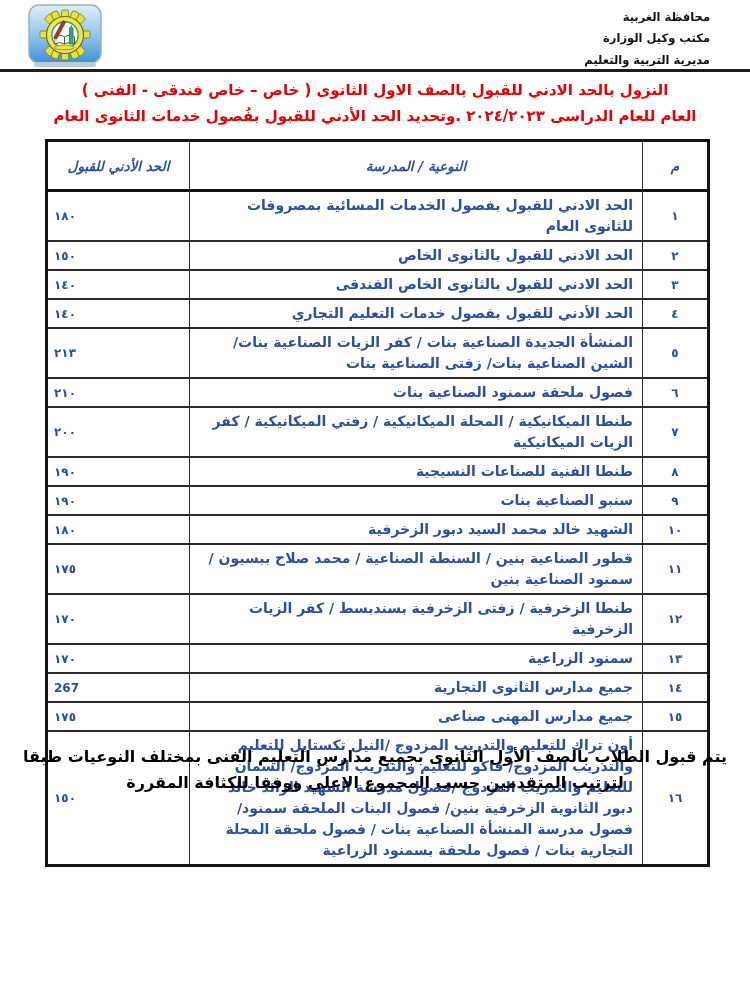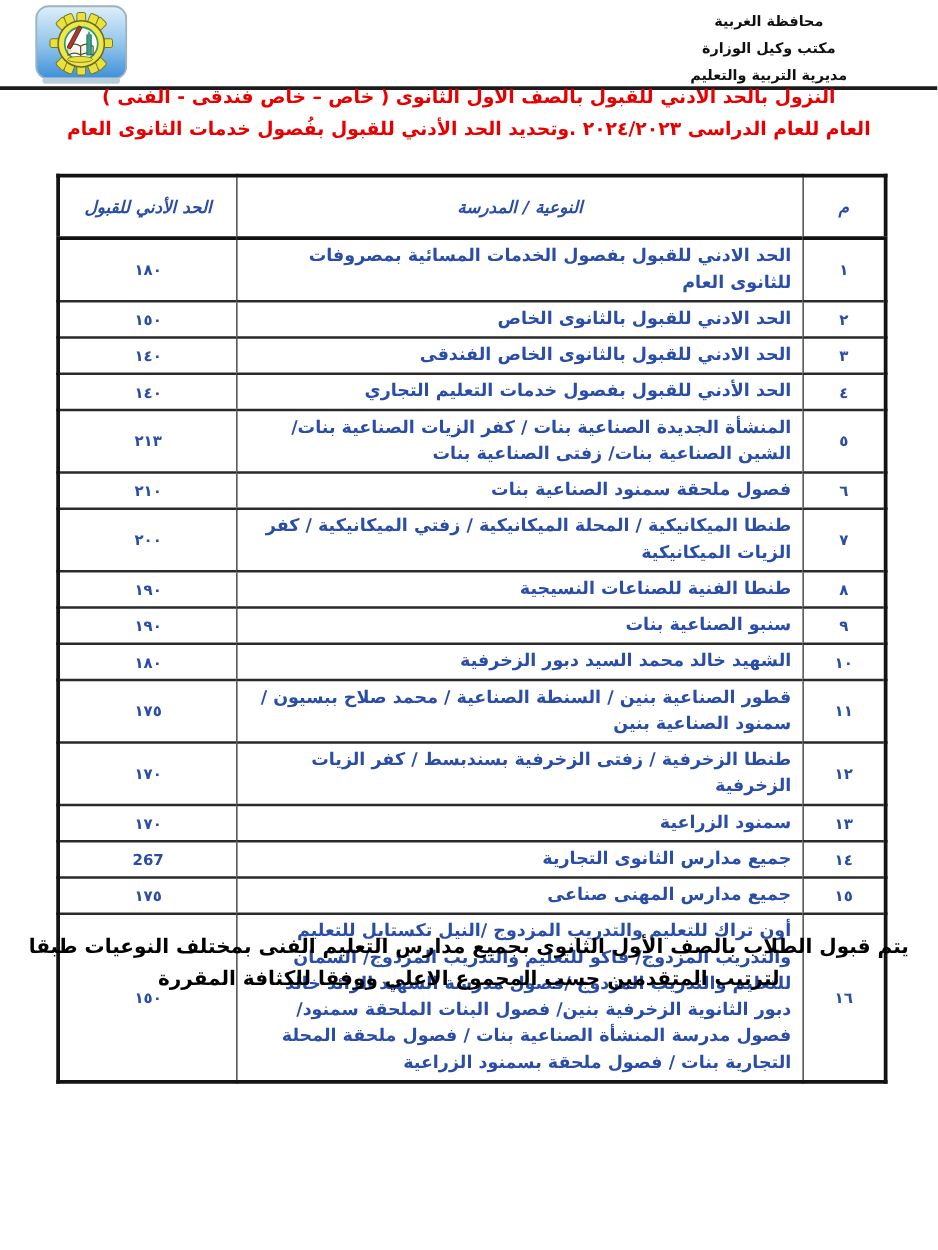--- a/index.html
+++ b/index.html
@@ -7,31 +7,31 @@
   body { font-family:"DejaVu Sans", sans-serif; position:relative; overflow:hidden; }
 
   .page { position:absolute; inset:0; background:#ffffff; }
 
   
   .logo {
     position:absolute; left:28px; top:4px; width:74px; height:64px;
   }
   .letterhead {
     position:absolute; top:7px; right:40px; width:190px;
-    text-align:center; color:#111; font-weight:bold; font-size:11.5px;
+    color:#111; font-weight:bold; font-size:11.5px;
     line-height:1.85; direction:rtl;
   }
   .rule {
     position:absolute; top:69px; left:0; width:750px; height:3px;
     background:#1c1c1c;
   }
 
   
   .title-block {
-    position:absolute; top:64px; left:0; width:750px;
+    position:absolute; top:77px; left:0; width:750px;
     text-align:center; direction:rtl;
     font-weight:bold; font-size:15px; line-height:1.75;
   }
   .title-line { color:var(--red); }
 
   
   .min-table {
     position:absolute; left:45px; top:139px; width:665px;
     border-collapse:collapse; direction:rtl;
     border:3px solid #141414;
@@ -49,21 +49,21 @@
     font-style:italic;
   }
   .col-no    { width:66px; }
   .col-min   { width:143px; }
   .min-table tbody tr { height:29px; }
   td.cell-no  { text-align:center; font-size:12px; padding:2px 4px; }
   td.cell-school {
     text-align:right; font-size:14px; padding:3px 9px;
     line-height:1.5;
   }
-  td.cell-min { text-align:center; font-size:12px; padding:2px 6px; }
+  td.cell-min { text-align:left; font-size:12px; padding:2px 6px; }
 
   
   .footer-note {
     position:absolute; top:744px; left:10px; width:730px;
     text-align:center; direction:rtl;
     font-weight:bold; font-size:16px; line-height:1.6;
   }
 
   :root { --blue:#2a4da6; --red:#e60000; }
 </style>

